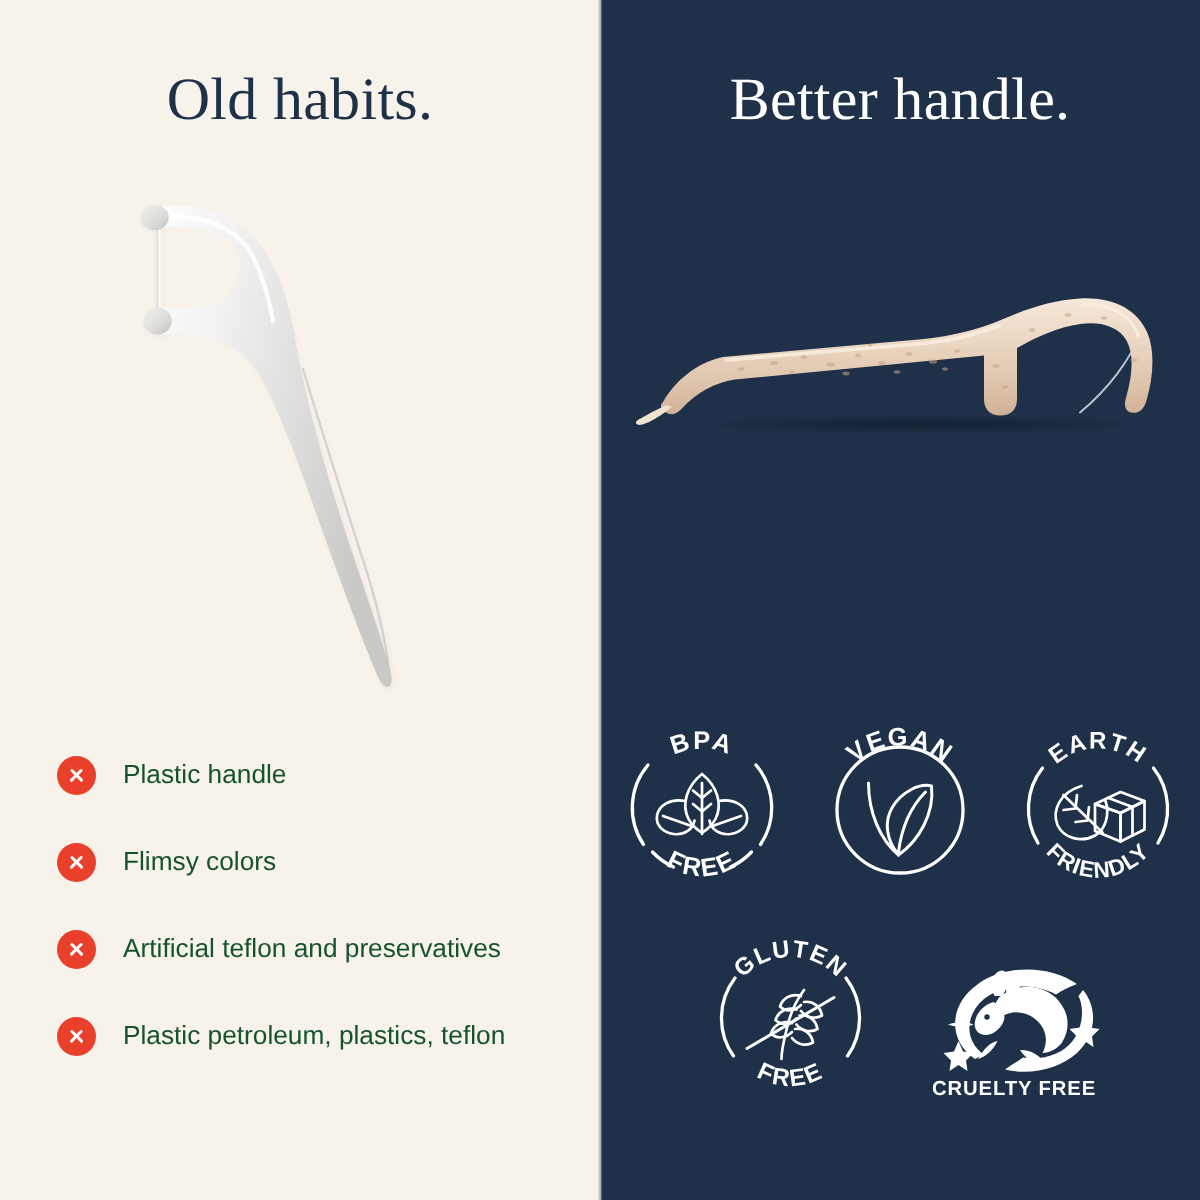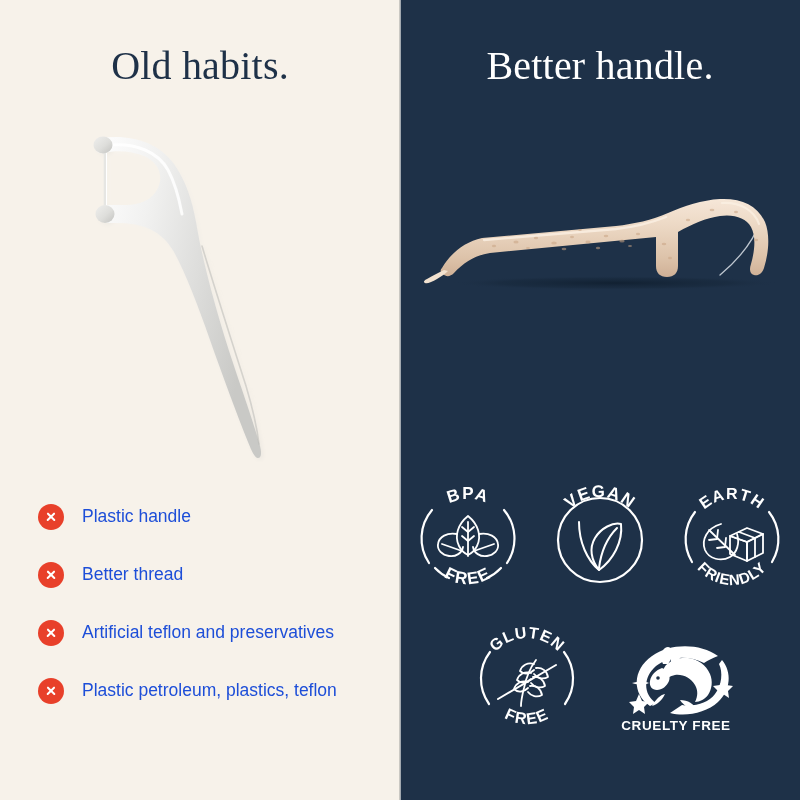--- a/index.html
+++ b/index.html
@@ -114,21 +114,21 @@
     height: 2.4px;
     background: #ffffff;
     border-radius: 2px;
     transform-origin: center;
   }
   .x-badge::before { transform: translate(-50%, -50%) rotate(45deg); }
   .x-badge::after  { transform: translate(-50%, -50%) rotate(-45deg); }
   .cons-text {
     font-size: 17.5px;
     line-height: 1.33;
-    color: #1d4ed8;
+    color: #14532d;
     font-family: "Liberation Sans", sans-serif;
   }
 
   
   .badge-grid {
     position: absolute;
     top: 478px;
     left: 0;
     width: 400px;
   }
@@ -218,21 +218,21 @@
       </svg>
     </div>
 
     <ul class="cons-list">
       <li class="cons-item">
         <span class="x-badge"></span>
         <span class="cons-text">Plastic handle</span>
       </li>
       <li class="cons-item">
         <span class="x-badge"></span>
-        <span class="cons-text">Better thread</span>
+        <span class="cons-text">Flimsy colors</span>
       </li>
       <li class="cons-item">
         <span class="x-badge"></span>
         <span class="cons-text">Artificial teflon and preservatives</span>
       </li>
       <li class="cons-item">
         <span class="x-badge"></span>
         <span class="cons-text">Plastic petroleum, plastics, teflon</span>
       </li>
     </ul>

